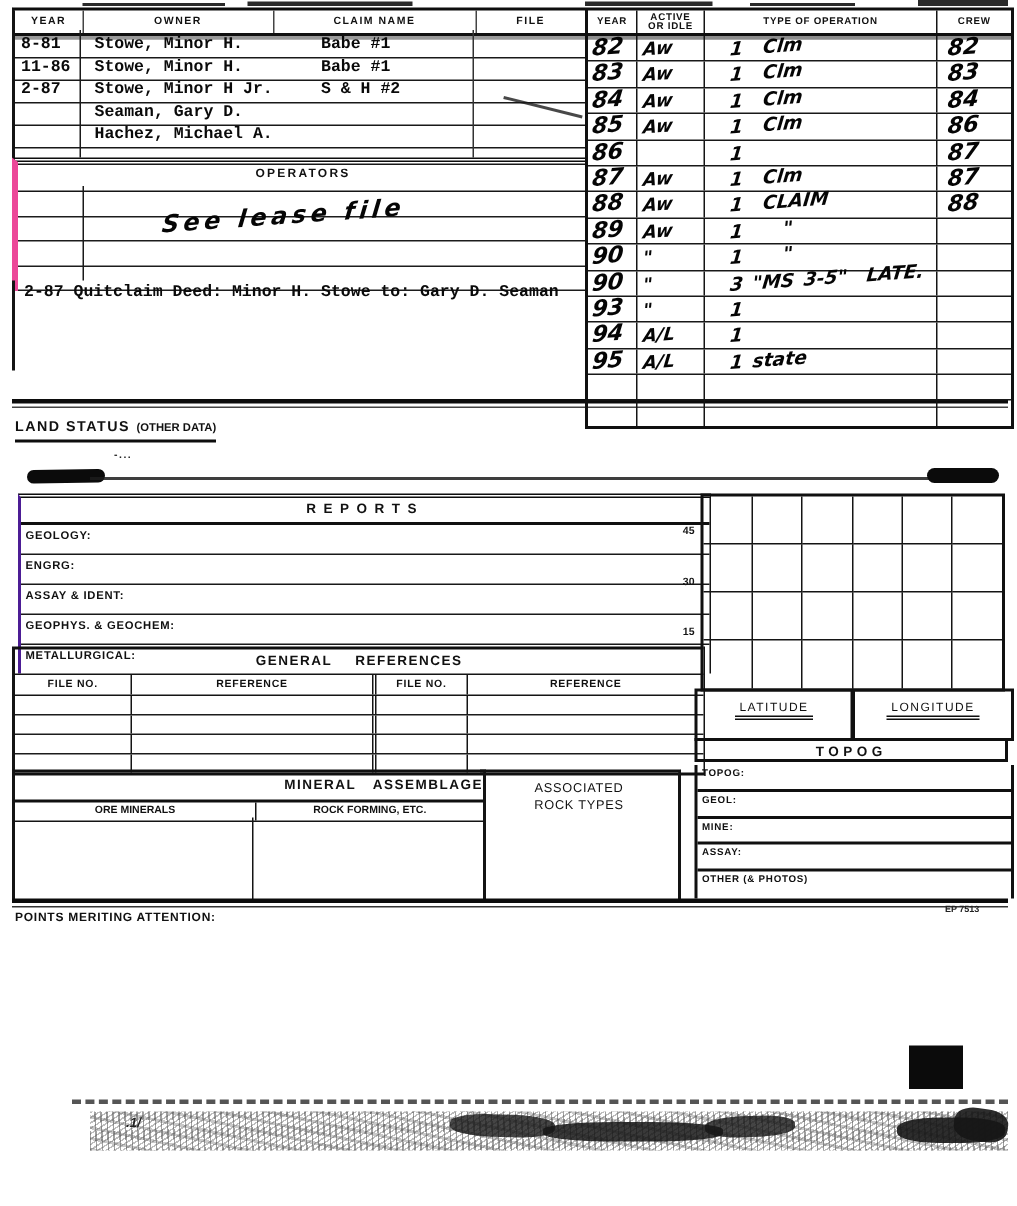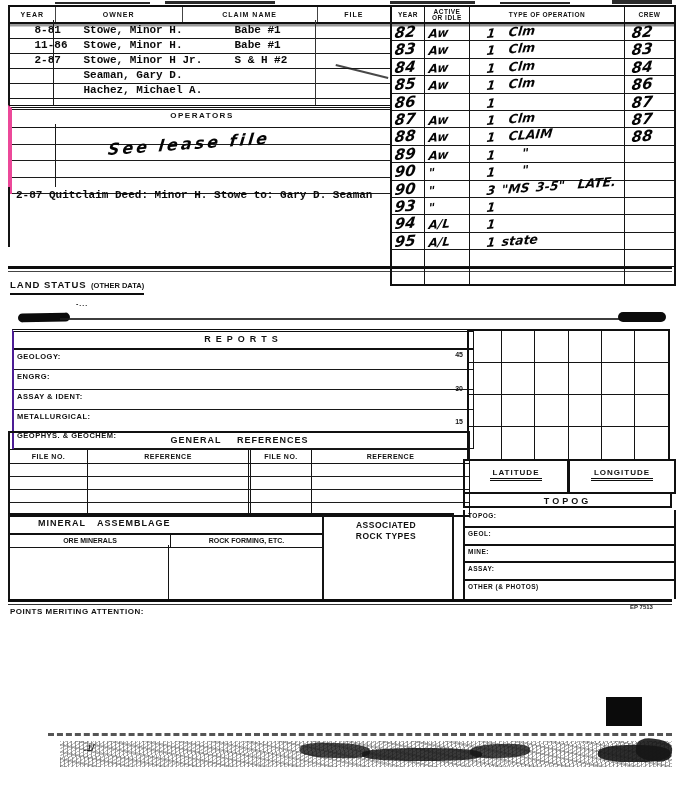--- a/index.html
+++ b/index.html
@@ -7,21 +7,21 @@
         font-family:"Liberation Sans",sans-serif;color:#111;}
   .abs{position:absolute;}
   .tw{font-family:"Liberation Mono",monospace;font-weight:bold;font-size:11px;white-space:pre;color:#0a0a0a;}
   .hw{font-family:"DejaVu Sans",sans-serif;font-style:italic;font-weight:600;color:#050505;
       display:inline-block;white-space:pre;transform:rotate(-4deg) skewX(-10deg);transform-origin:left bottom;}
   .row{display:flex;}
   
   .owner-table{left:8px;top:5px;width:380px;border-top:2.5px solid #0d0d0d;border-left:2px solid #141414;}
   .ot-head{height:15px;border-bottom:2px solid #101010;box-shadow:0 2.5px 0 rgba(0,0,0,.4);}
   .ot-head span{font-size:7px;font-weight:bold;letter-spacing:1px;text-align:center;padding-top:4px;border-right:1px solid #444;}
-  .ot-row{height:14px;border-bottom:1.5px solid #181818;align-items:flex-start;justify-content:center;}
+  .ot-row{height:14px;border-bottom:1.5px solid #181818;align-items:flex-start;}
   .ot-row.blank{height:10px;}
   .c1{width:45px;} .c2{width:127px;} .c3{width:135px;} .c4{width:73px;border-right:none!important;}
   .ot-row .tw{padding-left:4px;font-size:11px;line-height:13px;}
   .ot-row .c3t{padding-left:24px;}
   .v-year{left:53px;top:20px;width:0;height:85px;border-left:1.5px solid #1a1a1a;}
   .v-file{left:315px;top:20px;width:0;height:85px;border-left:1px solid #333;}
   
   .ops{left:8px;top:105px;width:380px;border-top:3px double #0d0d0d;border-left:4px solid #ec4899;}
   .ops-head{height:16px;text-align:center;font-size:8px;font-weight:bold;letter-spacing:1.5px;padding-top:3px;border-bottom:1.5px solid #151515;}
   .ops-row{height:15.5px;border-bottom:1.3px solid #1c1c1c;}
@@ -62,36 +62,36 @@
   .genref{left:8px;top:431px;width:459px;border-left:2px solid #141414;border-right:1.5px solid #141414;border-bottom:2px solid #101010;}
   .gr-title{height:14px;text-align:center;font-size:9px;font-weight:bold;letter-spacing:1px;word-spacing:12px;padding-top:2px;border-top:2px solid #101010;border-bottom:1.5px solid #141414;}
   .gr-head{height:13px;border-bottom:1.5px solid #141414;}
   .gr-head span{font-size:7px;font-weight:bold;letter-spacing:.5px;text-align:center;padding-top:3px;}
   .g1{width:77px;} .g2{width:160px;border-left:1.5px solid #141414;} .g3{width:60px;border-left:3px double #141414;} .g4{flex:1;border-left:1.5px solid #141414;}
   .gr-row{height:12px;border-bottom:1.2px solid #1c1c1c;}
   .gr-row:last-child{border-bottom:none;}
   .gr-row span{display:block;height:100%;}
   
   .mineral{left:8px;top:513px;width:312px;border-top:2px solid #101010;border-left:2px solid #141414;border-right:2px solid #141414;height:87px;}
-  .min-title{height:15px;text-align:left;font-size:9px;font-weight:bold;letter-spacing:1px;word-spacing:8px;padding-top:3px;border-bottom:2px solid #101010;padding-left:28px;}
+  .min-title{height:15px;text-align:right;font-size:9px;font-weight:bold;letter-spacing:1px;word-spacing:8px;padding-top:3px;border-bottom:2px solid #101010;padding-left:28px;}
   .min-sub{height:12px;border-bottom:1.5px solid #141414;}
   .min-sub span{font-size:7px;font-weight:bold;text-align:center;padding-top:2px;}
   .m1{width:160px;border-right:1.5px solid #141414;} .m2{flex:1;}
   .min-v{left:168px;top:545px;width:0;height:55px;border-left:1.5px solid #141414;}
   .assoc{left:320px;top:513px;width:132px;height:87px;border-top:2px solid #101010;border-right:2px solid #141414;text-align:center;}
-  .assoc div{font-size:8.5px;font-weight:bold;letter-spacing:.5px;line-height:11px;}
+  .assoc div{font-size:8.5px;font-weight:normal;letter-spacing:.5px;line-height:11px;}
   .assoc div:first-child{margin-top:5px;}
   
   .locgrid{left:467px;top:329px;width:199px;height:128px;border:2px solid #101010;display:grid;
            grid-template-columns:repeat(6,1fr);grid-template-rows:repeat(4,1fr);}
   .gc{border-right:1.5px solid #141414;border-bottom:1.5px solid #141414;}
   .gc:nth-child(6n){border-right:none;} .gc:nth-child(n+19){border-bottom:none;}
   .latbox{left:463px;top:459px;width:102px;height:31px;border:2px solid #101010;text-align:center;}
   .lonbox{left:568px;top:459px;width:104px;height:31px;border:2px solid #101010;text-align:center;}
-  .latbox span,.lonbox span{display:inline-block;margin-top:2px;font-size:8px;font-weight:bold;letter-spacing:1px;border-bottom:3px double #0d0d0d;padding:0 3px 1px;}
+  .latbox span,.lonbox span{display:inline-block;margin-top:2px;font-size:8px;font-weight:normal;letter-spacing:1px;border-bottom:3px double #0d0d0d;padding:0 3px 1px;}
   .mapsbar{left:463px;top:492px;width:209px;height:16px;border:2px solid #101010;text-align:center;font-size:9px;font-weight:bold;letter-spacing:3px;padding-top:2px;box-sizing:border-box;}
   .mapsrows{left:463px;top:510px;width:209px;border-left:2px solid #101010;border-right:2px solid #101010;}
   .map-row{height:17.8px;border-bottom:2px solid #101010;font-size:6.5px;font-weight:bold;letter-spacing:.5px;padding:2px 0 0 3px;box-sizing:border-box;}
   .map-row:last-child{border-bottom:none;}
   
   .heavy2{left:8px;top:599px;width:664px;height:2px;border-top:3px solid #0c0c0c;border-bottom:1px solid #333;}
   .points{left:10px;top:607px;font-size:8px;font-weight:bold;letter-spacing:.5px;}
   .formno{left:630px;top:604px;font-size:6px;font-weight:bold;color:#222;}
   
   .topmark{background:#050505;opacity:.85;}
@@ -285,22 +285,22 @@
   <span class="abs dots1">-...</span>
   <div class="abs blobL"></div>
   <div class="abs thin1"></div>
   <div class="abs blobR"></div>
 
   <div class="abs reports">
     <div class="rep-title">REPORTS</div>
     <div class="rep-row">GEOLOGY:</div>
     <div class="rep-row">ENGRG:</div>
     <div class="rep-row">ASSAY &amp; IDENT:</div>
+    <div class="rep-row">GEOPHYS. &amp; GEOCHEM:</div>
     <div class="rep-row" style="border-bottom:none">METALLURGICAL:</div>
-    <div class="rep-row">GEOPHYS. &amp; GEOCHEM:</div>
   </div>
   <span class="abs tick" style="left:441px;top:351px;">45</span>
   <span class="abs tick" style="left:441px;top:385px;">30</span>
   <span class="abs tick" style="left:441px;top:418px;">15</span>
 
   <div class="abs genref">
     <div class="gr-title">GENERAL REFERENCES</div>
     <div class="row gr-head">
       <span class="g1">FILE NO.</span>
       <span class="g2">REFERENCE</span>

